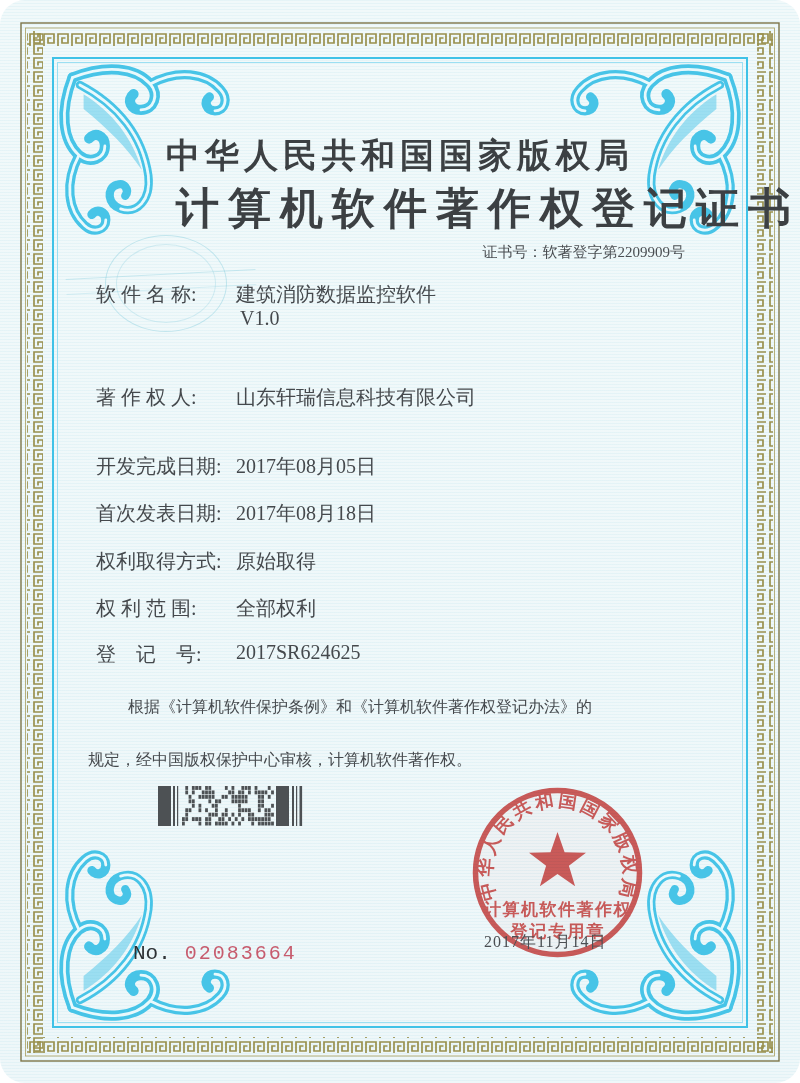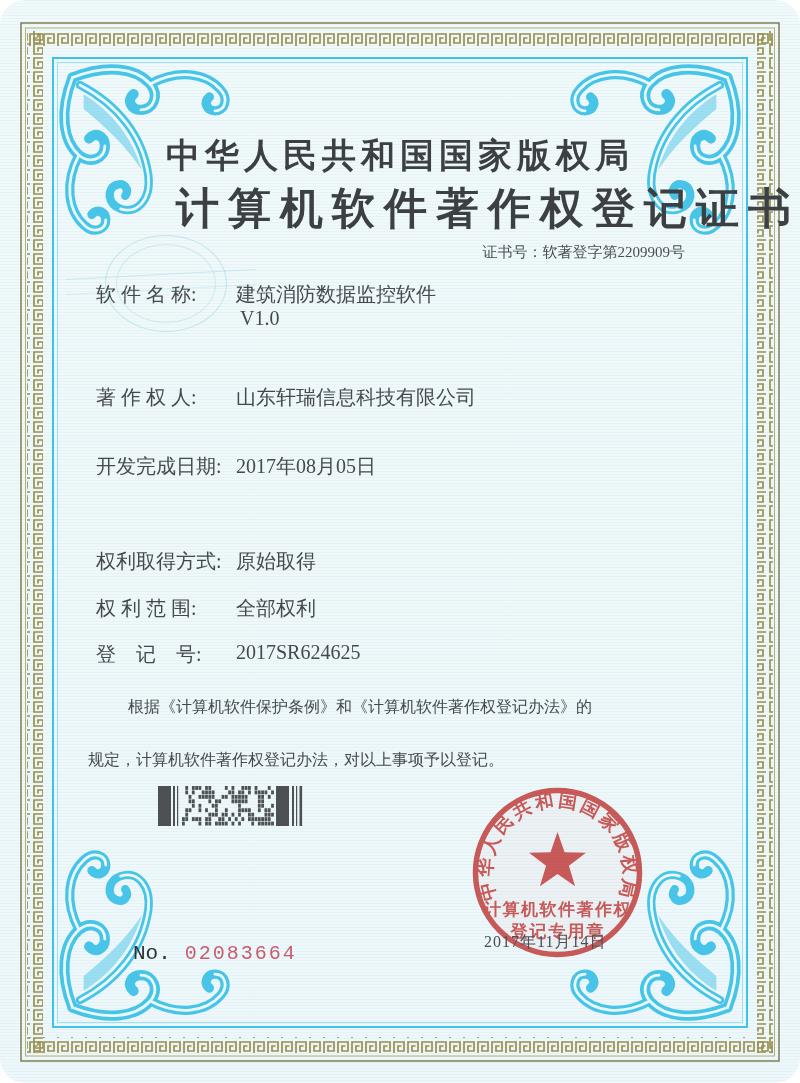--- a/index.html
+++ b/index.html
@@ -129,38 +129,42 @@
   <div class="frow" style="top:384px">
     <span class="lab">著 作 权 人:</span>
     <span class="val">山东轩瑞信息科技有限公司</span>
   </div>
 
   <div class="frow" style="top:453px">
     <span class="lab">开发完成日期:</span>
     <span class="val">2017年08月05日</span>
   </div>
 
+  <div class="frow" style="top:500px">
+    <span class="lab">首次发表日期:</span>
+    <span class="val">2017年08月18日</span>
+  </div>
 
   <div class="frow" style="top:595px">
     <span class="lab">权 利 范 围:</span>
     <span class="val">全部权利</span>
   </div>
 
   <div class="frow" style="top:548px">
     <span class="lab">权利取得方式:</span>
     <span class="val">原始取得</span>
   </div>
 
   <div class="frow" style="top:641px">
     <span class="lab">登　记　号:</span>
     <span class="val">2017SR624625</span>
   </div>
 
   <div class="stmt" style="top:697px;padding-left:40px">根据《计算机软件保护条例》和《计算机软件著作权登记办法》的</div>
-  <div class="stmt" style="top:750px">规定，计算机软件著作权登记办法，对以上事项予以登记。</div>
+  <div class="stmt" style="top:750px">规定，经中国版权保护中心审核，计算机软件著作权。</div>
 
   <svg class="barcode" width="164" height="44" aria-hidden="true">
     <g id="bc" fill="#4d5154">
         <rect x="0" y="2" width="13" height="40"></rect>
         <rect x="15" y="2" width="2" height="40"></rect>
         <rect x="19" y="2" width="1.2" height="40"></rect>
         <rect x="24" y="33.150000000000006" width="2.8" height="3.9"></rect>
         <rect x="24" y="37.6" width="2.8" height="3.9"></rect>
         <rect x="27.3" y="2" width="2.8" height="3.9"></rect>
         <rect x="27.3" y="6.45" width="2.8" height="3.9"></rect>

